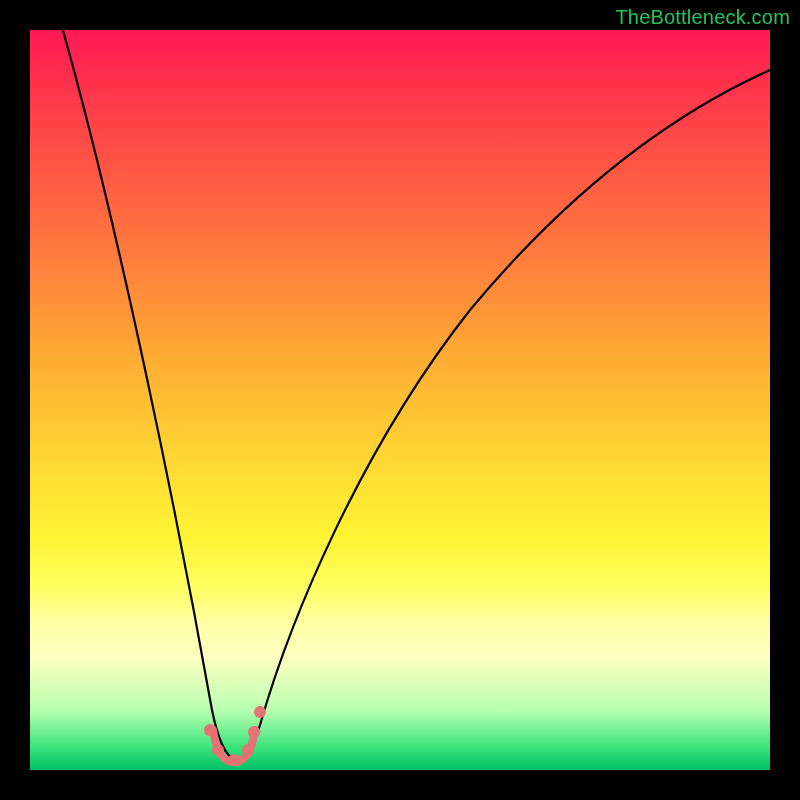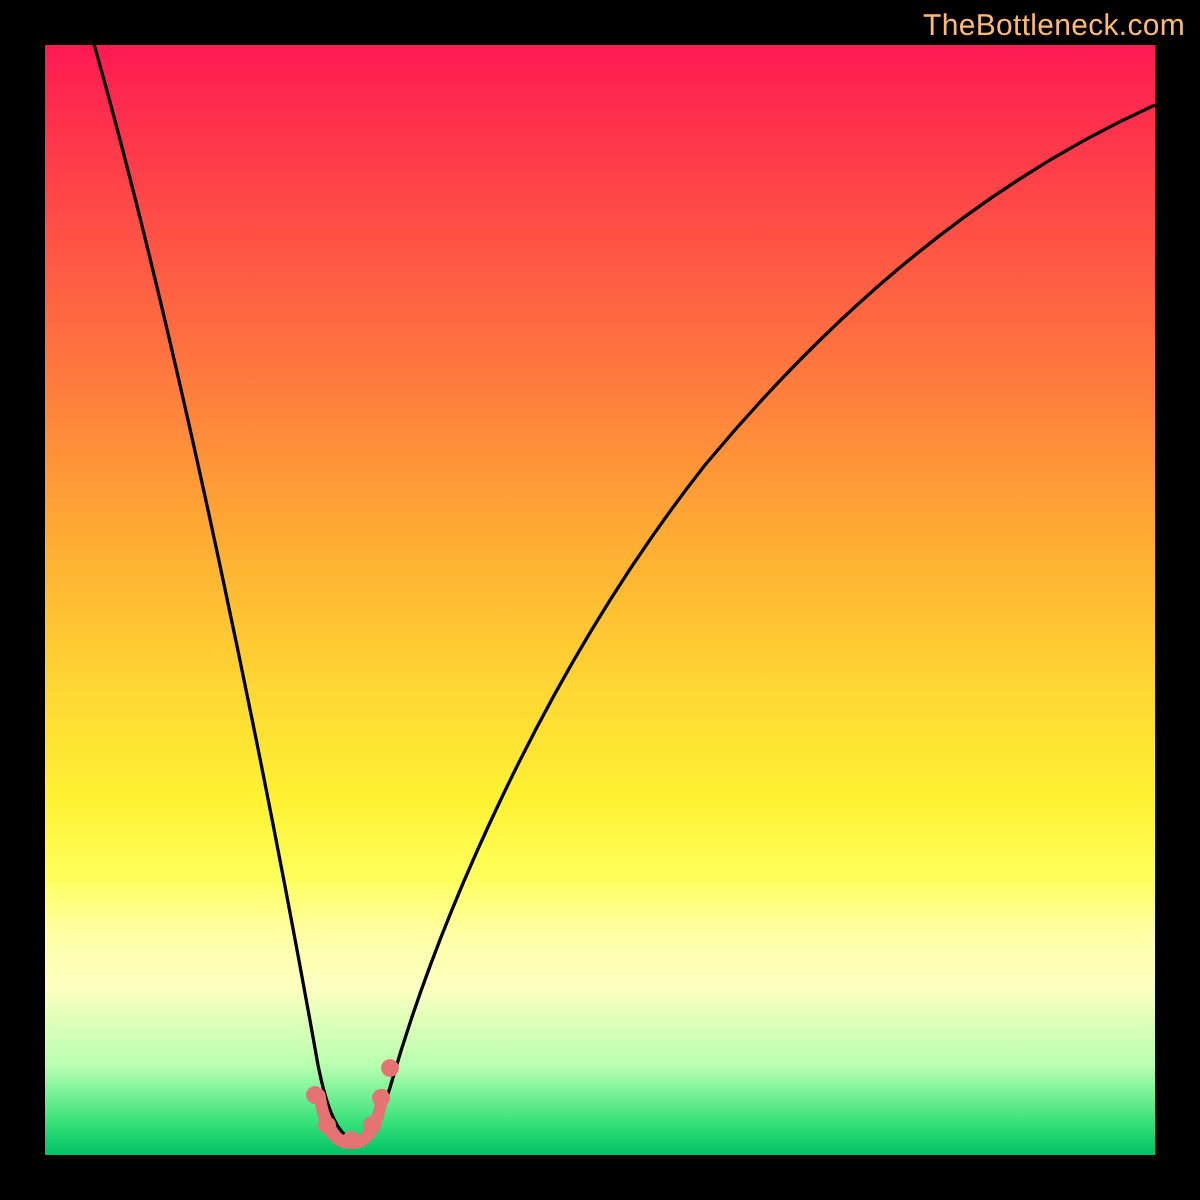--- a/index.html
+++ b/index.html
@@ -30,21 +30,21 @@
       #b7ffb0 92%,
       #38e27a 97%,
       #00c066 100%
     );
   }
   .watermark {
     position: absolute;
     top: 6px;
     right: 10px;
     font-size: 20px;
-    color: #fdba74;
+    color: #22c55e;
     font-weight: 500;
     letter-spacing: 0.2px;
     margin-left: 12px;
   }
   svg.curve {
     position: absolute;
     left: 0;
     top: 0;
     width: 740px;
     height: 740px;

